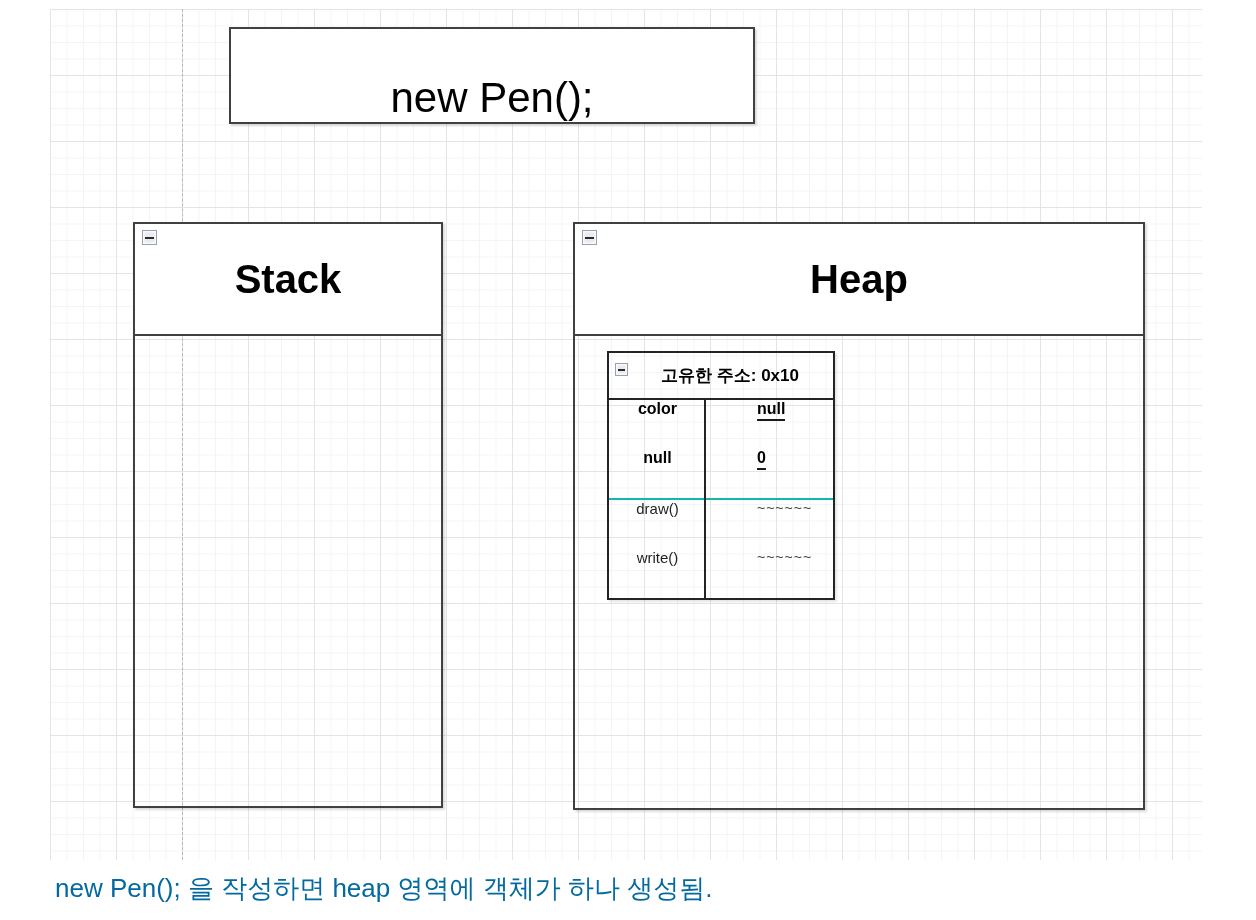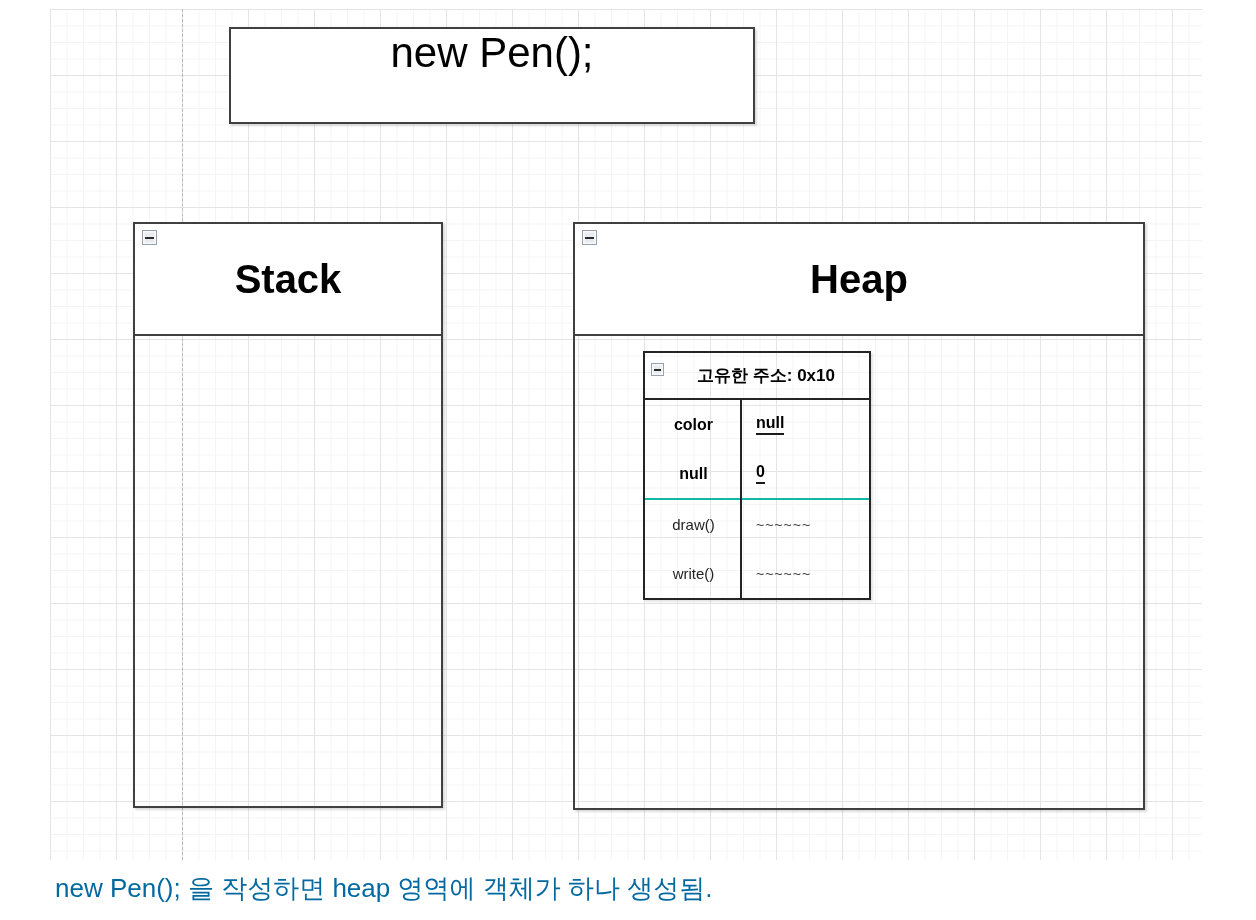--- a/index.html
+++ b/index.html
@@ -39,21 +39,21 @@
     box-sizing: border-box;
     border: 2px solid #404040;
     box-shadow: 2px 2px 2px rgba(0,0,0,0.14);
   }
 
   
   .code-box {
     left: 229px; top: 27px;
     width: 526px; height: 97px;
     background: #ffffff;
-    display: flex; align-items: flex-start; justify-content: center;
+    display: flex; align-items: flex-end; justify-content: center;
     font-size: 42px;
     color: #000;
   }
 
   
   .container-box { background: transparent; }
   .stack-box { left: 133px; top: 222px; width: 310px; height: 586px; }
   .heap-box  { left: 573px; top: 222px; width: 572px; height: 588px; }
   .container-title {
     position: relative;
@@ -82,39 +82,38 @@
 
   
   .obj-table {
     position: absolute;
     left: 607px; top: 351px;
     width: 228px;
     box-sizing: border-box;
     border: 2px solid #242424;
     background: transparent;
     box-shadow: 2px 2px 2px rgba(0,0,0,0.10);
-    margin-left: 36px;
   }
   .obj-header {
     position: relative;
     height: 47px;
     box-sizing: border-box;
     border-bottom: 2px solid #242424;
     display: flex; align-items: center; justify-content: center;
     padding-left: 18px;
     font-size: 17px; font-weight: bold;
     white-space: nowrap;
   }
   .obj-body { position: relative; }
   .col-divider {
     position: absolute;
     left: 95px; top: 0; bottom: 0;
     width: 2px; background: #242424;
   }
-  .obj-row { display: flex; height: 49px; align-items: center; }
+  .obj-row { display: flex; height: 49px; align-items: flex-start; gap: 37px; }
   .obj-row .cell-label {
     width: 97px;
     text-align: center;
     font-weight: bold;
     font-size: 16px;
   }
   .obj-row .cell-value {
     flex: 1;
     padding-left: 14px;
     font-weight: bold;

